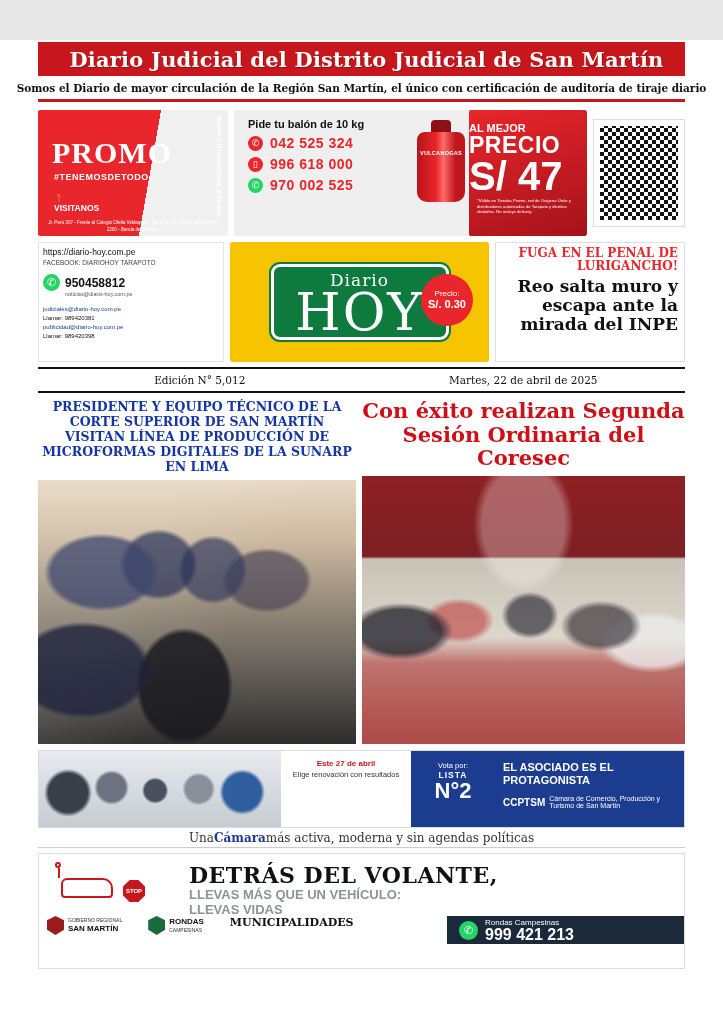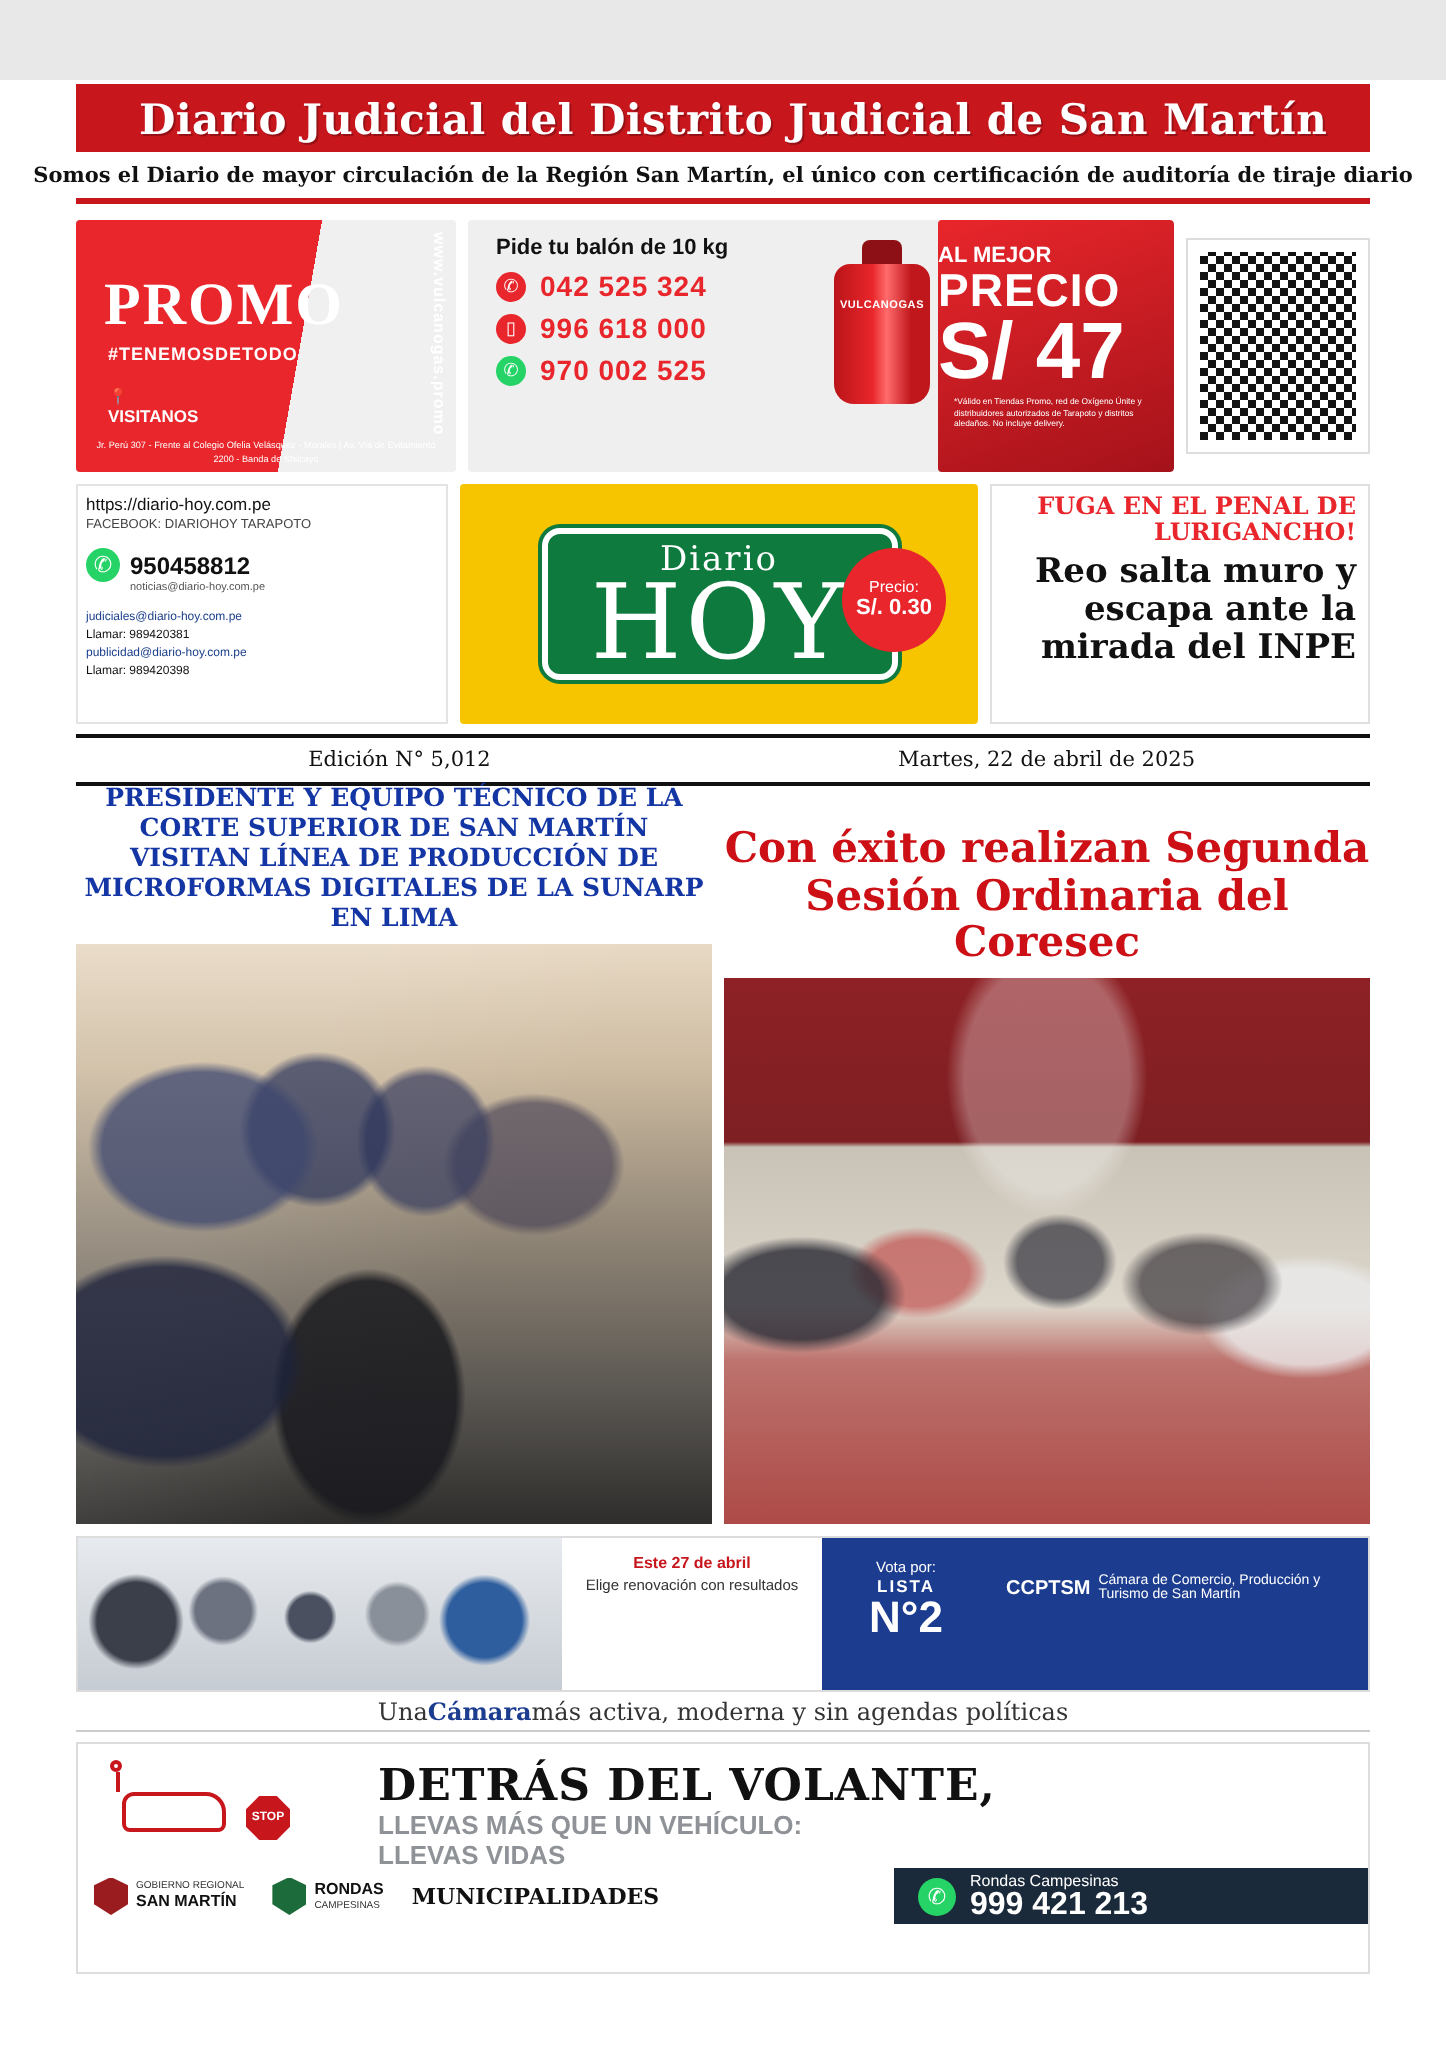--- a/index.html
+++ b/index.html
@@ -205,21 +205,21 @@
   
   .edition-bar {
     margin-top:5px; height:26px; border-top:2px solid #111; border-bottom:2px solid #111;
     display:flex; align-items:center; font-family:"DejaVu Serif", serif;
     font-size:10.5px; color:#111;
   }
   .edition-bar .left { width:50%; text-align:center; }
   .edition-bar .right { width:50%; text-align:center; }
 
   
-  .news-row { margin-top:24px; display:flex; gap:6px; height:345px;align-items:flex-end; }
+  .news-row { margin-top:6px; display:flex; gap:6px; height:345px; }
   .news-left { width:318px; display:flex; flex-direction:column; }
   .news-right { flex:1; display:flex; flex-direction:column; }
   .hl-blue {
     color:#1436a4; font-family:"DejaVu Serif", serif; font-weight:bold;
     font-size:12.5px; line-height:1.2; text-align:center; padding:0 4px;
   }
   .hl-red {
     color:#cc1016; font-family:"DejaVu Serif", serif; font-weight:bold;
     font-size:21px; line-height:1.12; text-align:center;
   }
@@ -310,21 +310,21 @@
   .ba-ped { position:absolute; left:16px; top:8px; width:10px; height:16px; }
   .ba-ped i { display:block; width:6px; height:6px; border-radius:50%; border:2px solid #c8161d;}
   .ba-ped u { display:block; width:2px; height:10px; background:#c8161d; margin-left:3px;}
   .ba-text { flex:1; padding-top:8px; }
   .ba-t1 {
     font-family:"DejaVu Serif", serif; font-weight:bold; font-size:22px;
     color:#111; letter-spacing:.5px;
   }
   .ba-t2 { font-family:"Liberation Sans", sans-serif; font-weight:bold; font-size:13px; color:#8f9398; line-height:1.15; }
   .ba-bottom { height:28px; display:flex; background:#fff; }
-  .ba-logos { width:408px; display:flex; align-items:center; gap:14px; padding-left:8px; }
+  .ba-logos { width:408px; display:flex; align-items:flex-start; gap:26px; padding-left:8px; }
   .ba-logo { display:flex; align-items:center; gap:4px; }
   .ba-crest { width:17px; height:19px; background:#9b1c1f; clip-path: polygon(50% 0,100% 22%,100% 72%,50% 100%,0 72%,0 22%); }
   .ba-crest.green { background:#1c6b3a; }
   .ba-logo-tx { font-size:5px; line-height:1.25; color:#333; }
   .ba-logo-tx b { font-size:8px; display:block; color:#111; }
   .ba-muni { font-family:"DejaVu Serif", serif; font-weight:bold; font-size:11px; color:#111; }
   .ba-phone {
     flex:1; background:#1b2a3a; color:#fff; display:flex; align-items:center;
     gap:7px; padding-left:12px;
   }
@@ -451,20 +451,21 @@
     <div class="cam-mid">
       <div class="d1">Este 27 de abril</div>
       <div class="d2">Elige renovación con resultados</div>
     </div>
     <div class="cam-vote">
       <div class="v1">Vota por:</div>
       <div class="v2">LISTA</div>
       <div class="v3">N°2</div>
     </div>
     <div class="cam-right">
+      <div class="r1">EL ASOCIADO ES EL PROTAGONISTA</div>
       <div class="r2">
         <b>CCPTSM</b>
         <span>Cámara de Comercio, Producción y Turismo de San Martín</span>
       </div>
     </div>
   </div>
   <div class="cam-slogan">
     <span>Una </span>
     <span class="b">Cámara</span>
     <span> más activa, moderna y sin agendas políticas</span>

